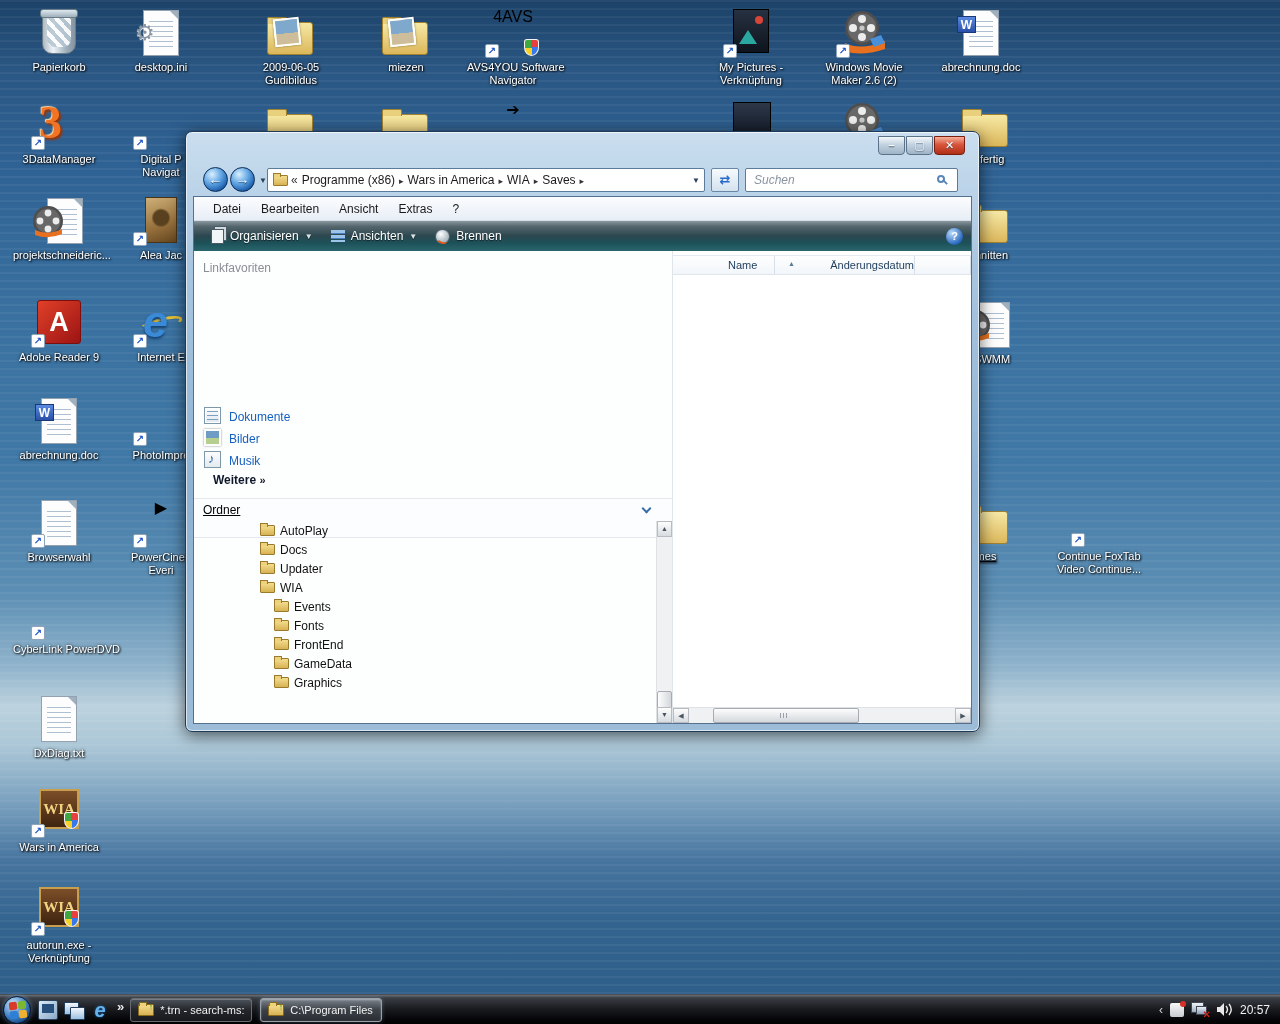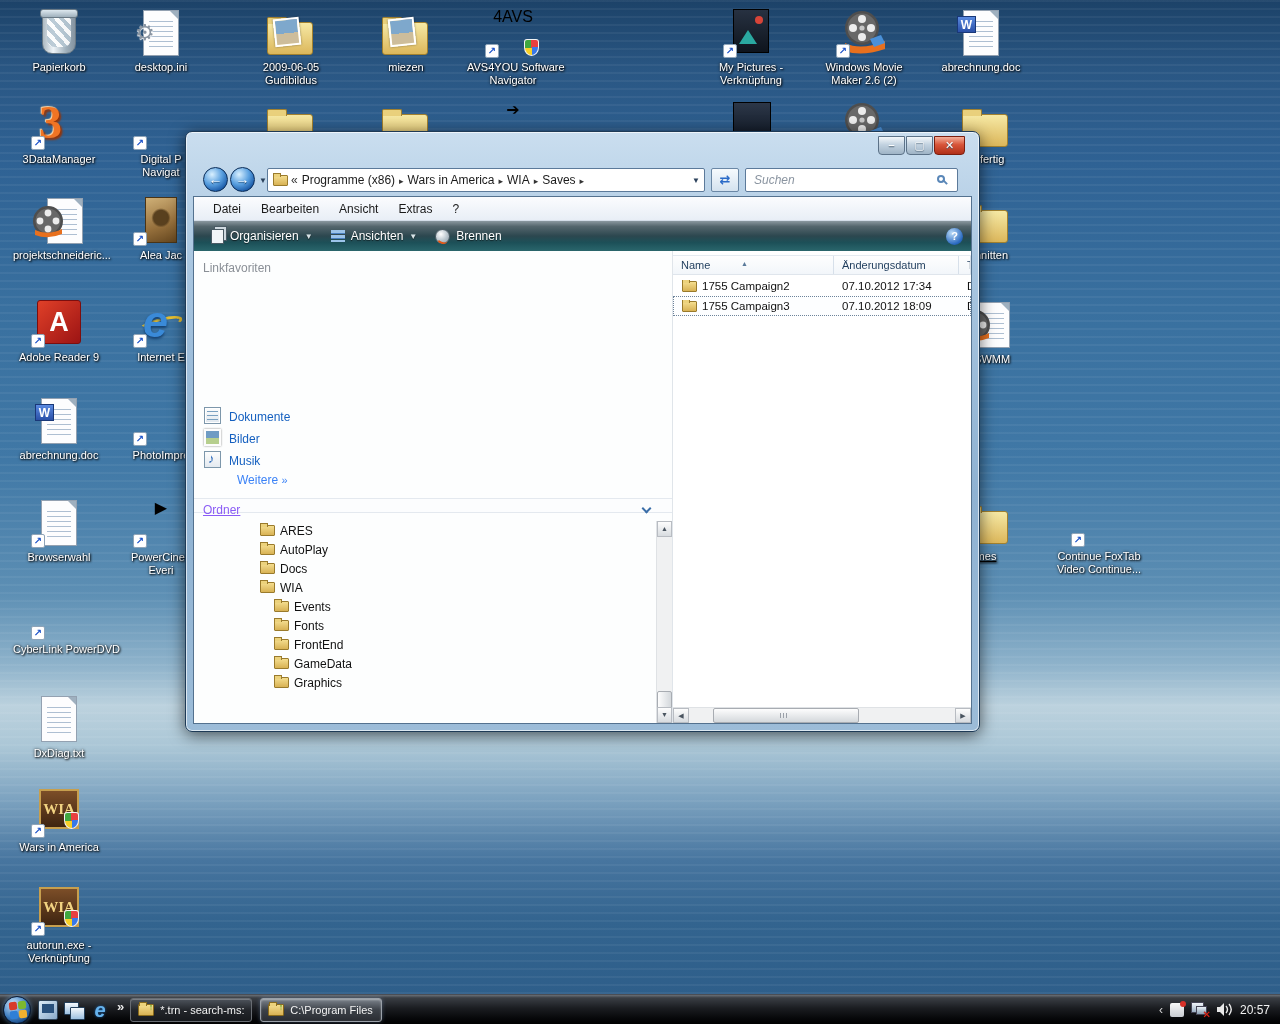--- a/index.html
+++ b/index.html
@@ -157,24 +157,24 @@
     color:#1560c0; padding:2px 4px; }
   .fav .fi { width:17px; height:17px; position:relative; }
   .fi-doc { background:linear-gradient(#fdfdfd,#dfe7ee); border:1px solid #7d97ab;
     box-shadow:inset 0 0 0 1px #fff; }
   .fi-doc:after { content:""; position:absolute; inset:3px 2px;
     background:repeating-linear-gradient(180deg,#7aa0c0 0 1px,transparent 1px 4px); }
   .fi-pic { background:linear-gradient(180deg,#6f9cc4 55%,#b6cf8e 55%); border:2px solid #fdfdfd;
     box-shadow:0 0 2px rgba(0,0,0,.45); }
   .fi-mus { background:linear-gradient(#fdfdfd,#e4eaf0); border:1px solid #7d97ab; }
   .fi-mus:after { content:"♪"; position:absolute; left:3px; top:-1px; color:#2a68b8; font-size:13px; }
-  .more { position:absolute; left:43px; top:222px; font-size:12px; color:#3b82f6; font-weight:normal; }
+  .more { position:absolute; left:19px; top:222px; font-size:12px; color:#0f172a; font-weight:bold; }
   .more .dbl { font-size:11px; letter-spacing:-1px; }
-  .ordner { position:absolute; left:0; right:0; top:247px; height:15px; background:#fcfdfe;
-    border-top:1px solid #e4e9ef; border-bottom:1px solid #e4e9ef; font-size:12px; color:#8b5cf6;
+  .ordner { position:absolute; left:0; right:0; top:247px; height:40px; background:#fcfdfe;
+    border-top:1px solid #e4e9ef; border-bottom:1px solid #e4e9ef; font-size:12px; color:#000000;
     line-height:22px; padding-left:9px;text-decoration:underline; }
   .ordner .chev { position:absolute; right:22px; top:6px; width:7px; height:7px;
     border-right:2px solid #3a6ea8; border-bottom:2px solid #3a6ea8; transform:rotate(45deg); }
   #tree { position:absolute; left:0; right:16px; top:270px; bottom:0; overflow:hidden; }
   .trow { height:19px; display:flex; align-items:center; font-size:12px; color:#111;
     white-space:nowrap; }
   .tfold { position:relative; display:inline-block; width:15px; height:11px; margin-right:5px;
     background:linear-gradient(#f4dd8e,#d8b254); border:1px solid #9a7b2c; border-radius:1px; flex:none; }
   .tfold:before { content:""; position:absolute; top:-3px; left:-1px; width:6px; height:3px;
     background:#ecd27c; border:1px solid #9a7b2c; border-bottom:none; }
@@ -184,21 +184,21 @@
     border:1px solid #b8bcc2; color:#4a5560; font-size:7px; text-align:center; line-height:14px; }
   .vthumb { position:absolute; left:0; right:0; top:170px; height:38px;
     background:linear-gradient(90deg,#fdfdfd,#d4d8dc); border:1px solid #a8acb2; border-radius:2px; }
   .vthumb:after { content:""; position:absolute; left:4px; right:4px; top:16px; height:5px;
     background:repeating-linear-gradient(180deg,#9aa0a8 0 1px,transparent 1px 2px); }
   .panesep { position:absolute; left:478px; top:54px; bottom:0; width:1px; background:#e0e5ea; }
   .rightpane { position:absolute; left:479px; right:0; top:54px; bottom:0; background:#fff; }
   .lhead { position:absolute; left:0; top:4px; height:20px; right:0; display:flex;
     background:linear-gradient(#fefefe,#f2f6fa); border-top:1px solid #e4eaf0;
     border-bottom:1px solid #dfe5ec; font-size:11px; color:#1e3c5c; }
-  .hcell { line-height:19px; padding-left:8px; border-right:1px solid #d7e0ea; position:relative; }
+  .hcell { line-height:19px; padding-left:8px; border-right:1px solid #d7e0ea; position:relative;margin-left:47px; }
   .hc0 { width:161px; } .hc1 { width:125px; } .hc2 { flex:1; overflow:hidden; }
   .sort { position:absolute; left:68px; top:-2px; font-size:7px; color:#5a7a9a; }
   #rows { position:absolute; left:0; right:0; top:25px; }
   .lrow { height:20px; display:flex; font-size:11.5px; color:#111; align-items:center; }
   .lrow.sel { outline:1px dotted #6d839a; outline-offset:-1px; background:#fdfeff; }
   .lc { overflow:hidden; white-space:nowrap; }
   .lc0 { width:161px; display:flex; align-items:center; padding-left:9px; }
   .lc1 { width:125px; padding-left:8px; } .lc2 { flex:1; padding-left:8px; }
   .hscroll { position:absolute; left:0; right:0; bottom:0; height:16px; background:#f0f1f2;
     border-top:1px solid #dfe2e5; }
@@ -648,29 +648,29 @@
       <div class="more">
         <span>Weitere</span> <span class="dbl">»</span>
       </div>
       <div class="ordner">
         <span>Ordner</span>
         <span class="chev"></span>
       </div>
       <div id="tree">
           <div class="trow" style="padding-left: 66px;">
             <div class="tfold"></div>
-            <span>ARES</span>
+            <span>AutoPlay</span>
           </div>
           <div class="trow" style="padding-left: 66px;">
             <div class="tfold"></div>
-            <span>AutoPlay</span>
+            <span>Docs</span>
           </div>
           <div class="trow" style="padding-left: 66px;">
             <div class="tfold"></div>
-            <span>Docs</span>
+            <span>Updater</span>
           </div>
           <div class="trow" style="padding-left: 66px;">
             <div class="tfold"></div>
             <span>WIA</span>
           </div>
           <div class="trow" style="padding-left: 80px;">
             <div class="tfold"></div>
             <span>Events</span>
           </div>
           <div class="trow" style="padding-left: 80px;">
@@ -700,38 +700,20 @@
 
     <div class="rightpane">
       <div class="lhead">
         <div class="hcell hc0">
           <span>Name</span>
           <span class="sort">▲</span>
         </div>
         <div class="hcell hc1">Änderungsdatum</div>
         <div class="hcell hc2">Typ</div>
       </div>
-      <div id="rows">
-          <div class="lrow">
-            <div class="lc lc0">
-              <div class="tfold"></div>
-              <span>1755 Campaign2</span>
-            </div>
-            <div class="lc lc1">07.10.2012 17:34</div>
-            <div class="lc lc2">Da</div>
-          </div>
-          <div class="lrow sel">
-            <div class="lc lc0">
-              <div class="tfold"></div>
-              <span>1755 Campaign3</span>
-            </div>
-            <div class="lc lc1">07.10.2012 18:09</div>
-            <div class="lc lc2">Da</div>
-          </div>
-        </div>
       <div class="hscroll">
         <div class="harrow" style="left:0">◀</div>
         <div class="hthumb"></div>
         <div class="harrow" style="right:0">▶</div>
       </div>
     </div>
   </div>
 </div>
 
 <div id="taskbar">

